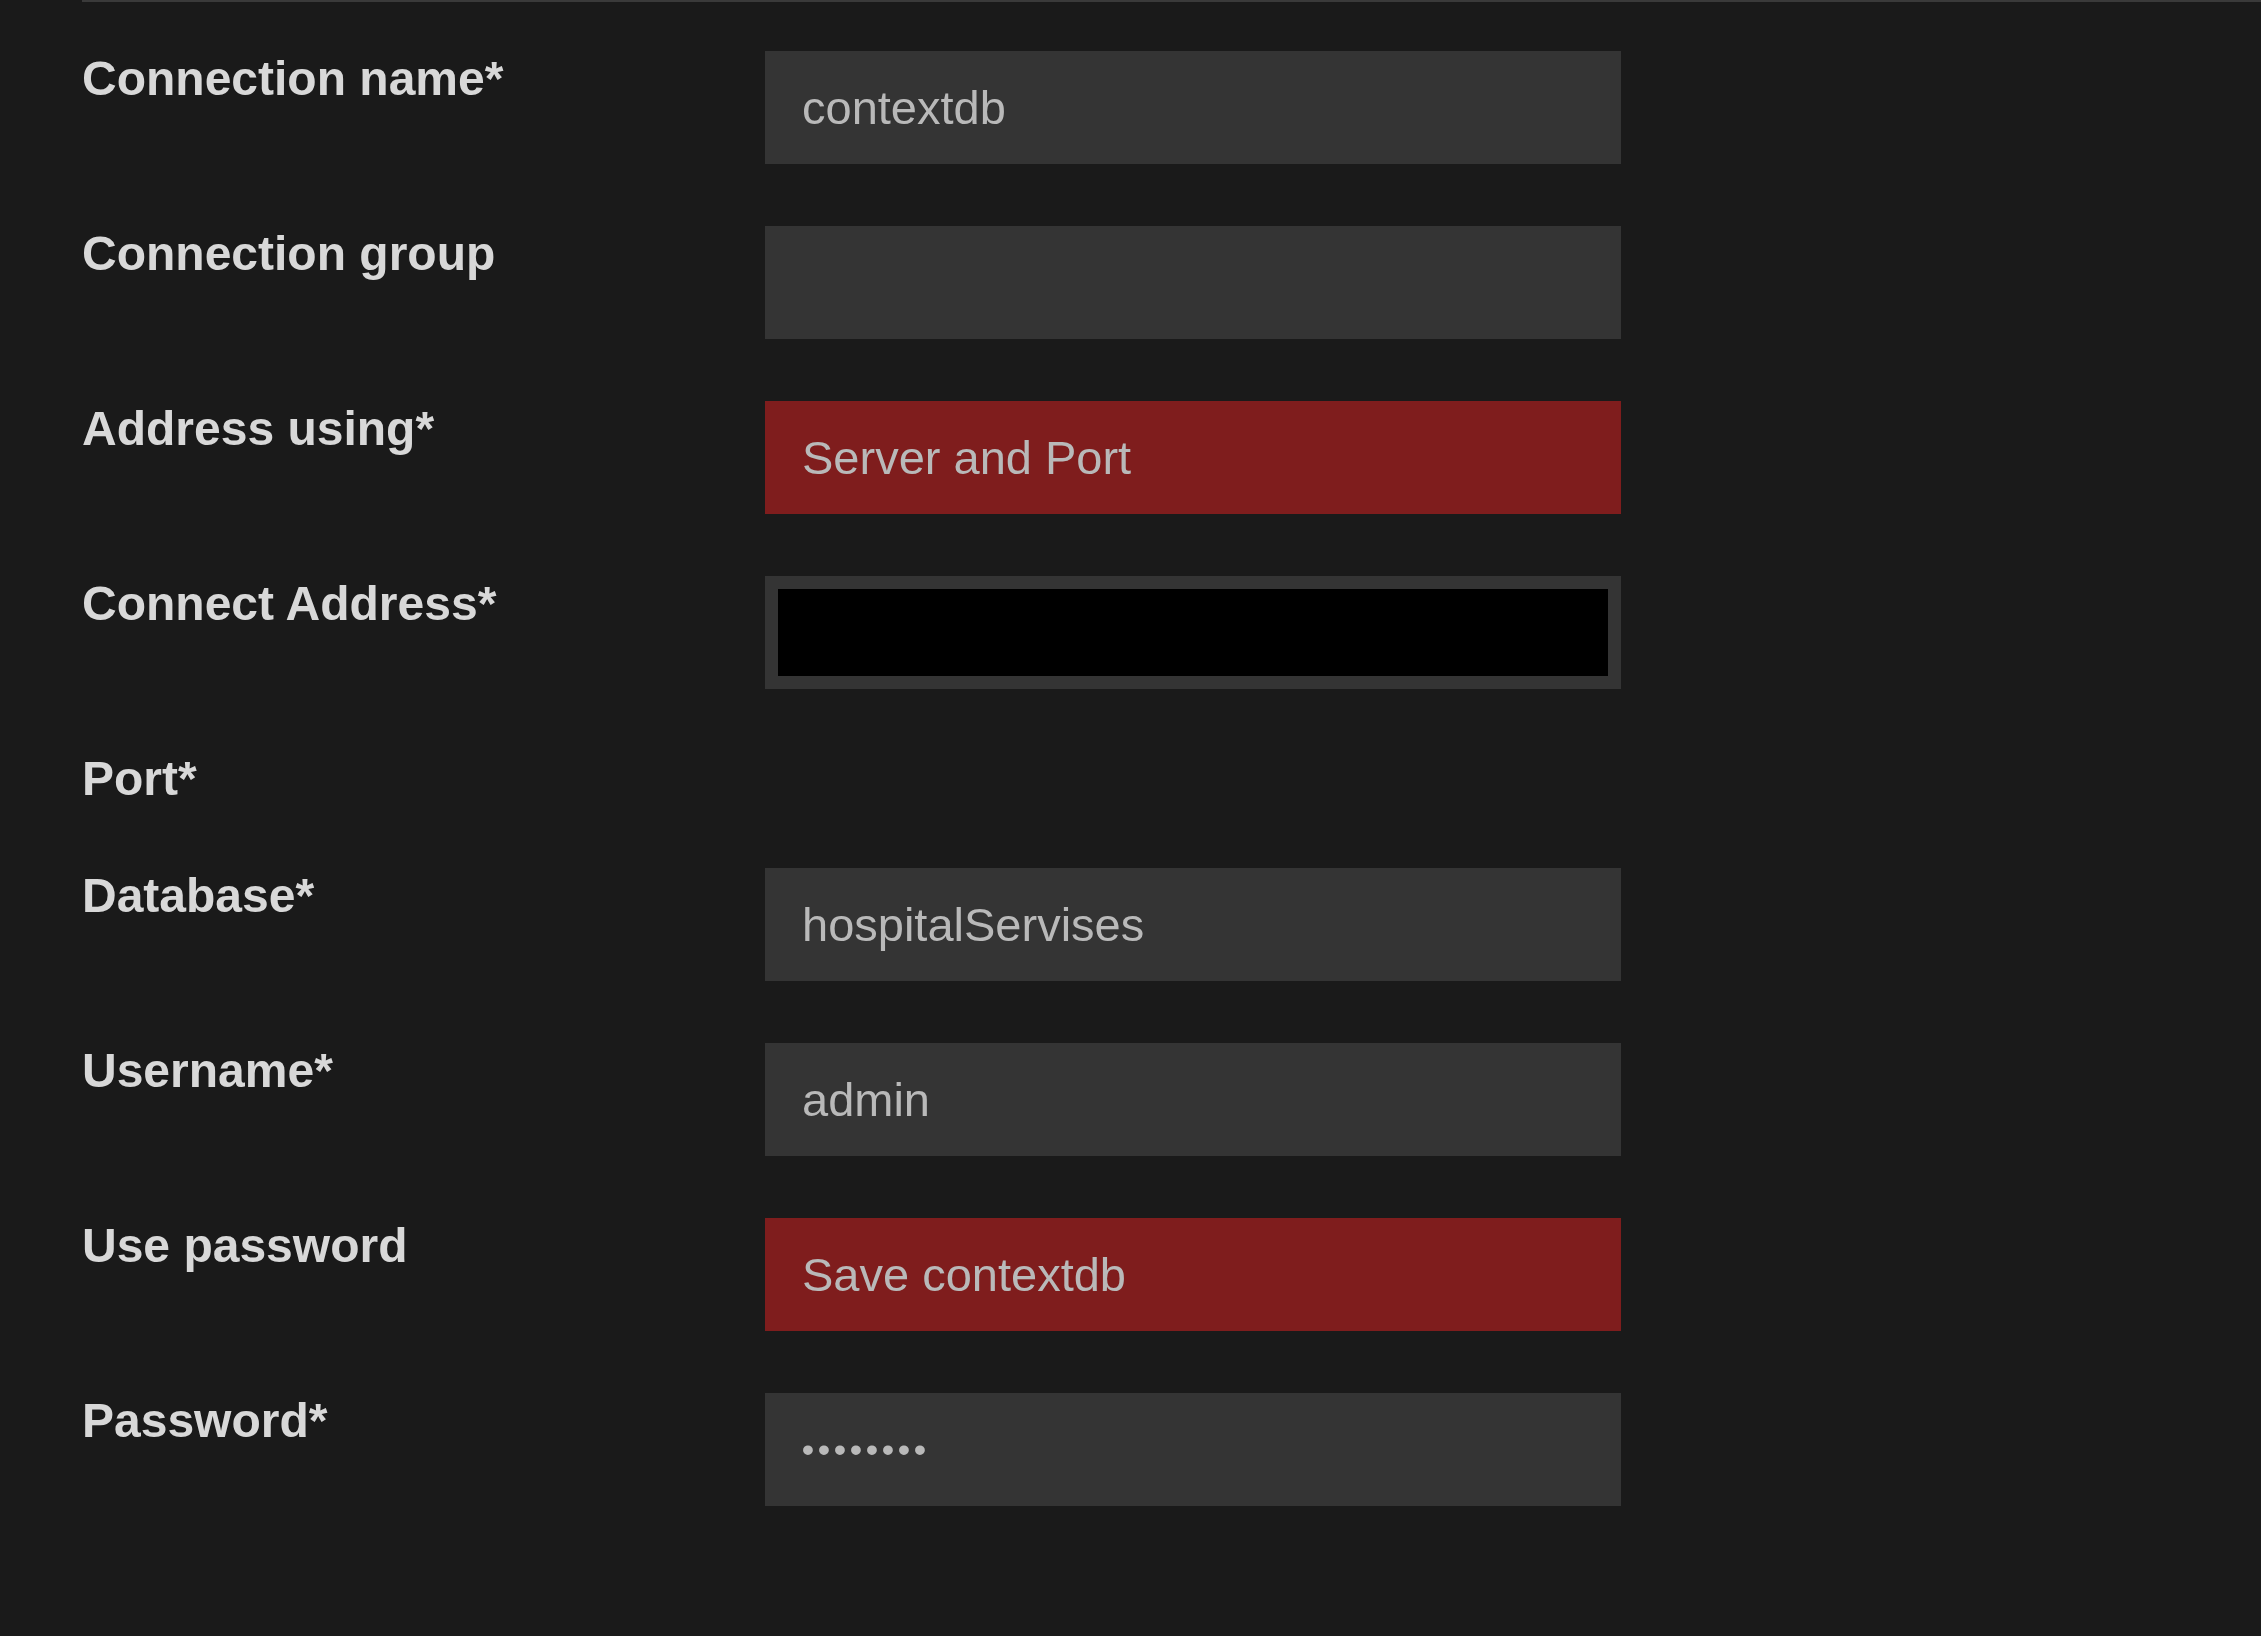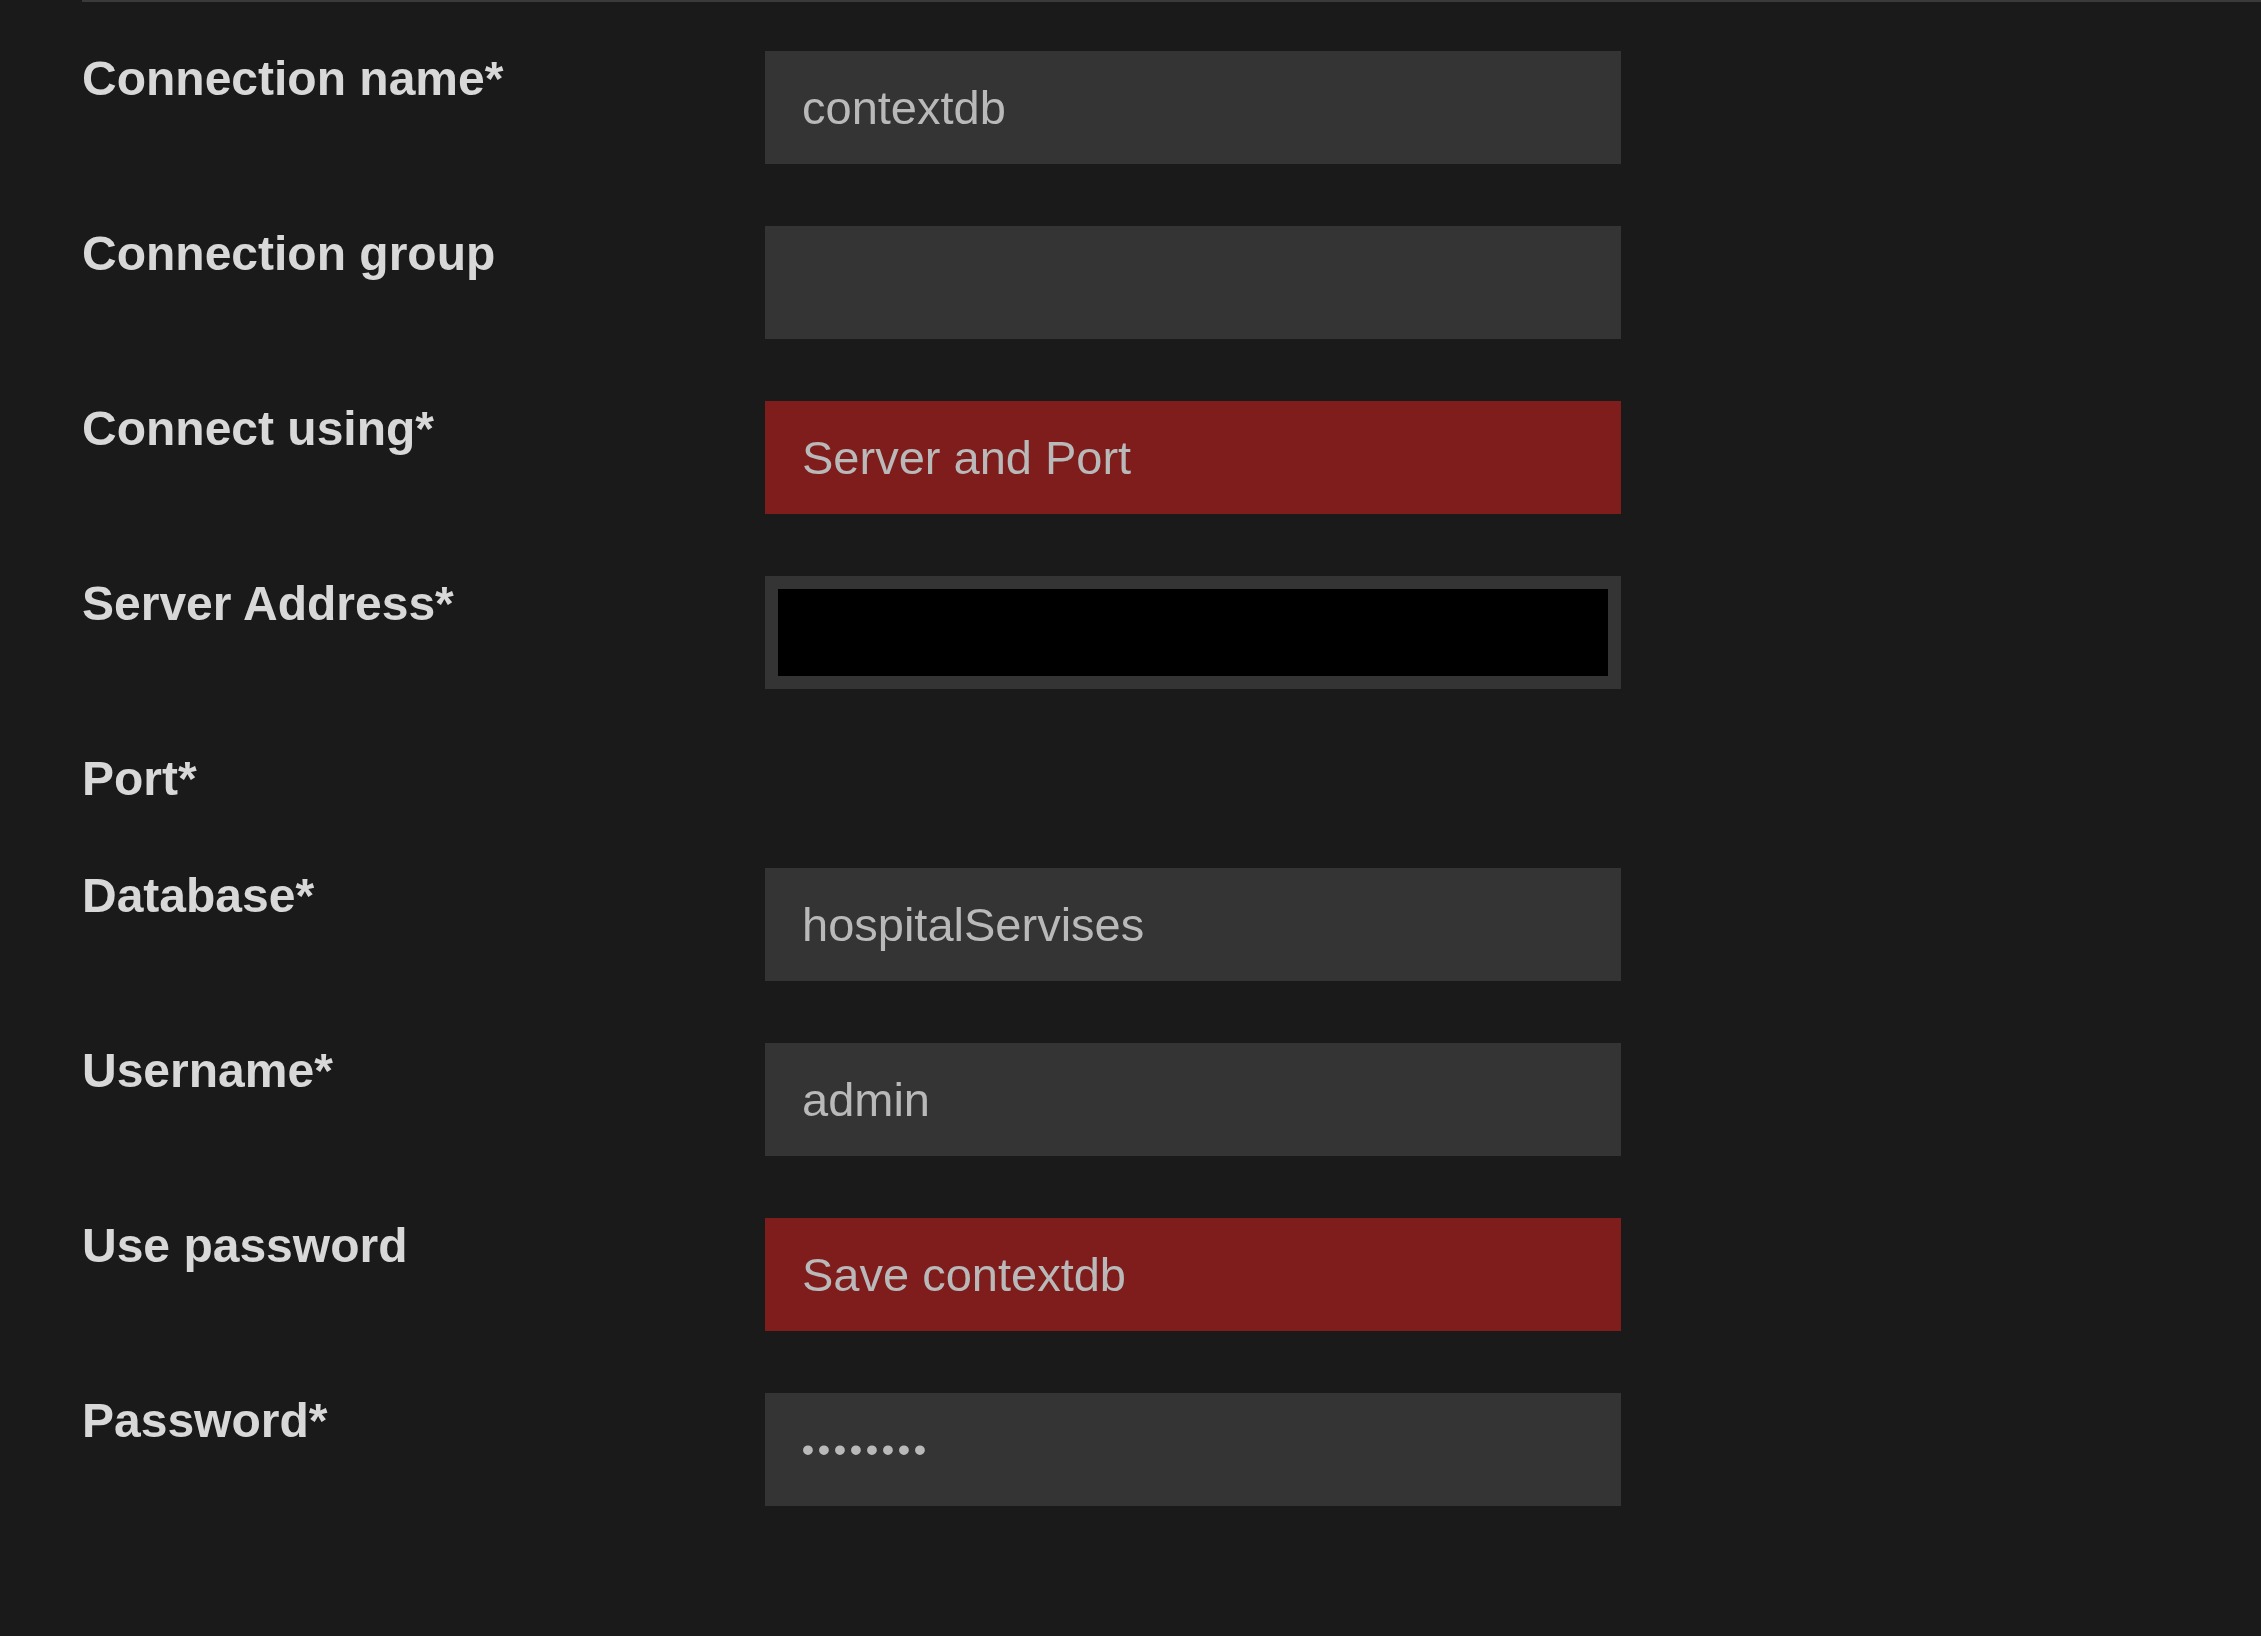--- a/index.html
+++ b/index.html
@@ -103,28 +103,28 @@
     <div class="label">Connection name*</div>
     <input type="text" class="text-input" value="contextdb" style="">
   </div>
 
   <div class="form-row">
     <div class="label">Connection group</div>
     <input type="text" class="text-input" value="" style="">
   </div>
 
   <div class="form-row">
-    <div class="label">Connect using*</div>
+    <div class="label">Address using*</div>
     <div class="select-input">
       <span>Server and Port</span>
     </div>
   </div>
 
   <div class="form-row">
-    <div class="label">Server Address*</div>
+    <div class="label">Connect Address*</div>
     <div class="redacted-wrapper">
       <div class="redacted-inner"></div>
     </div>
   </div>
 
   <div class="form-row">
     <div class="label">Port*</div>
   </div>
 
   <div class="form-row">

